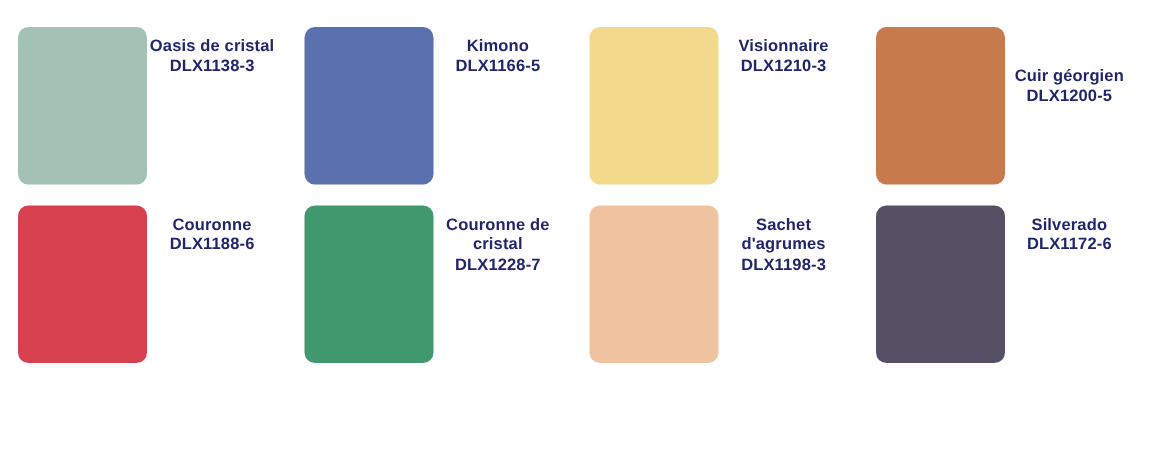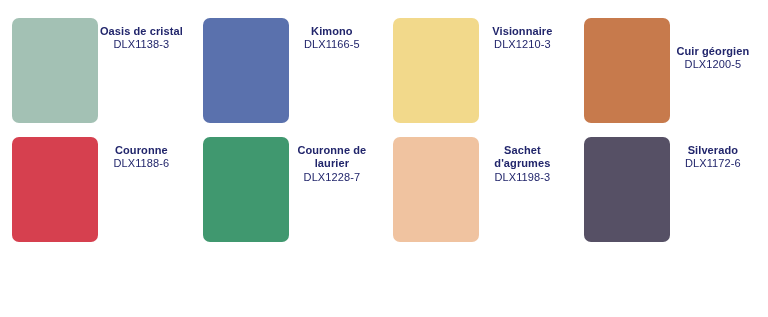--- a/index.html
+++ b/index.html
@@ -58,21 +58,21 @@
 
   .swatch-name {
     font-size: 11px;
     font-weight: bold;
     letter-spacing: 0.1px;
     color: #21256b;
   }
 
   .swatch-code {
     font-size: 11px;
-    font-weight: normal;
+    font-weight: bold;
     letter-spacing: 0.1px;
     color: #21256b;
   }
 </style>
 </head>
 <body>
 
 <div class="palette">
 
   <div class="palette-row row-top">
@@ -117,21 +117,21 @@
       <div class="swatch-chip" style="background-color: rgb(214, 64, 79);"></div>
       <div class="swatch-caption">
         <div class="swatch-name" style="color: rgb(33, 37, 107);">Couronne</div>
         <div class="swatch-code" style="color: rgb(33, 37, 107);">DLX1188-6</div>
       </div>
     </div>
 
     <div class="swatch-cell">
       <div class="swatch-chip" style="background-color: rgb(64, 152, 111);"></div>
       <div class="swatch-caption">
-        <div class="swatch-name" style="color: rgb(33, 37, 107);">Couronne de laurier</div>
+        <div class="swatch-name" style="color: rgb(33, 37, 107);">Couronne de cristal</div>
         <div class="swatch-code" style="color: rgb(33, 37, 107);">DLX1228-7</div>
       </div>
     </div>
 
     <div class="swatch-cell">
       <div class="swatch-chip" style="background-color: rgb(240, 195, 160);"></div>
       <div class="swatch-caption">
         <div class="swatch-name" style="color: rgb(33, 37, 107);">Sachet d'agrumes</div>
         <div class="swatch-code" style="color: rgb(33, 37, 107);">DLX1198-3</div>
       </div>

